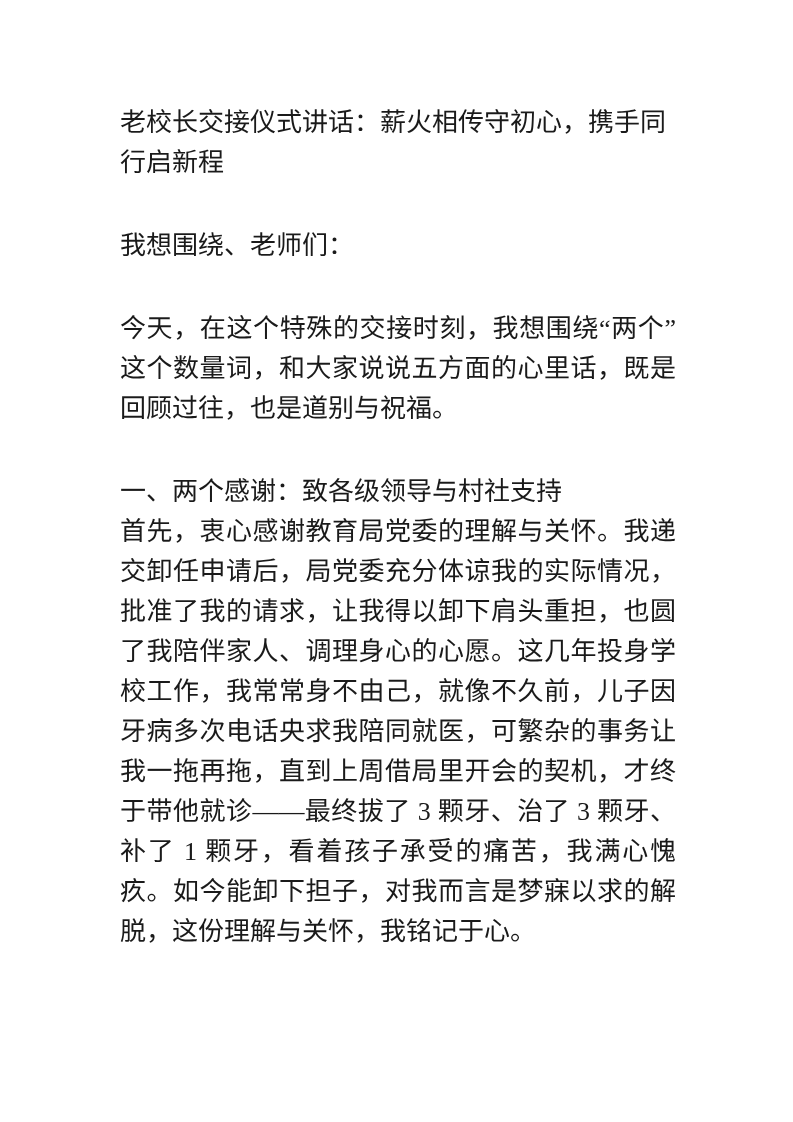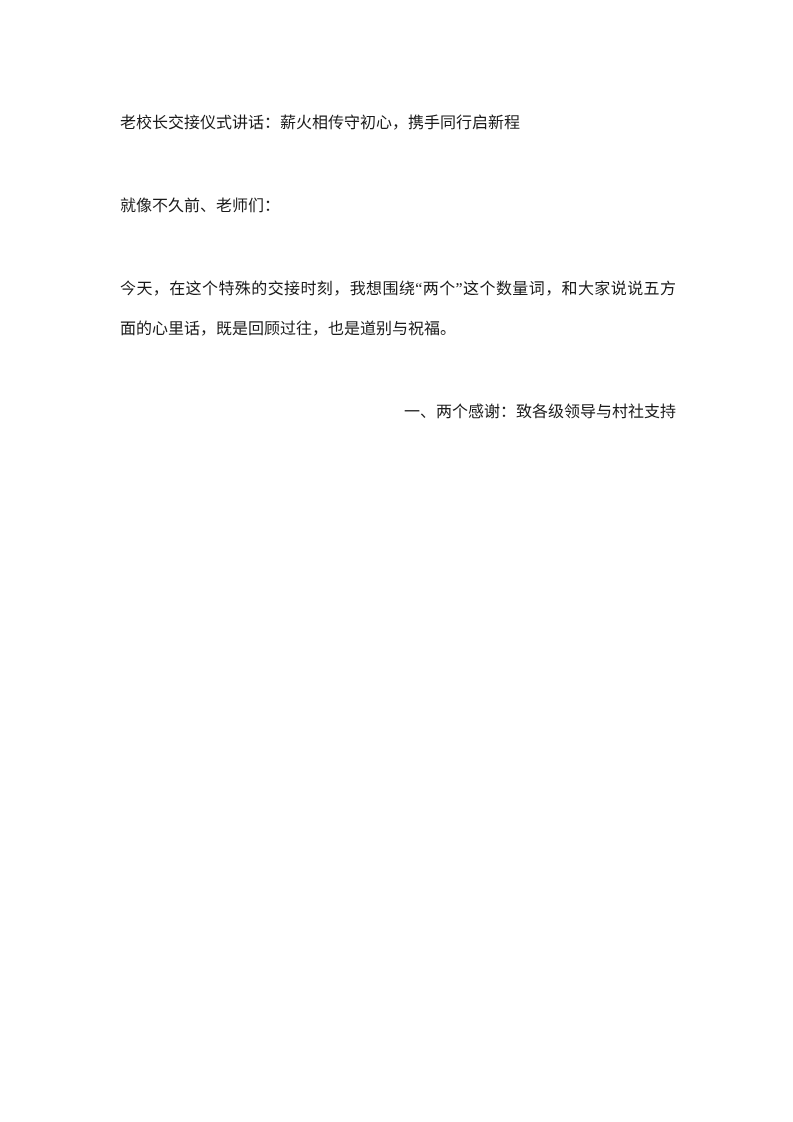--- a/index.html
+++ b/index.html
@@ -12,52 +12,53 @@
     height: 1122px;
     overflow: hidden;
   }
   .page {
     box-sizing: border-box;
     width: 793px;
     height: 1122px;
     background: #ffffff;
     padding: 103px 117px 0 120px;
     font-family: "Liberation Serif", "DejaVu Serif", serif;
-    font-size: 16px;
+    font-size: 26px;
     line-height: 40px;
     color: #1a1a1a;
     font-weight: 400;
   }
   .doc-title,
   .line-block,
   .para {
     margin: 0 0 43px 0;
     text-align: left;
   }
   .para {
     text-align: justify;
     text-justify: inter-ideograph;
     word-break: normal;
     font-family: Liberation Serif, serif;
   }
   .heading {
     margin: 0;
-    text-align: right;
+    text-align: left;
   }
   .para:last-child {
     margin-bottom: 0;
   }
 </style>
 </head>
 <body>
 
 <div class="page">
   <div class="doc-title">老校长交接仪式讲话：薪火相传守初心，携手同行启新程</div>
 
-  <div class="line-block">就像不久前、老师们：</div>
+  <div class="line-block">我想围绕、老师们：</div>
 
 
   <div class="para">今天，在这个特殊的交接时刻，我想围绕“两个”这个数量词，和大家说说五方面的心里话，既是回顾过往，也是道别与祝福。</div>
 
   <div class="heading">一、两个感谢：致各级领导与村社支持</div>
 
+  <div class="para">首先，衷心感谢教育局党委的理解与关怀。我递交卸任申请后，局党委充分体谅我的实际情况，批准了我的请求，让我得以卸下肩头重担，也圆了我陪伴家人、调理身心的心愿。这几年投身学校工作，我常常身不由己，就像不久前，儿子因牙病多次电话央求我陪同就医，可繁杂的事务让我一拖再拖，直到上周借局里开会的契机，才终于带他就诊——最终拔了 3 颗牙、治了 3 颗牙、补了 1 颗牙，看着孩子承受的痛苦，我满心愧疚。如今能卸下担子，对我而言是梦寐以求的解脱，这份理解与关怀，我铭记于心。</div>
 
 </div>
 
 </body></html>

